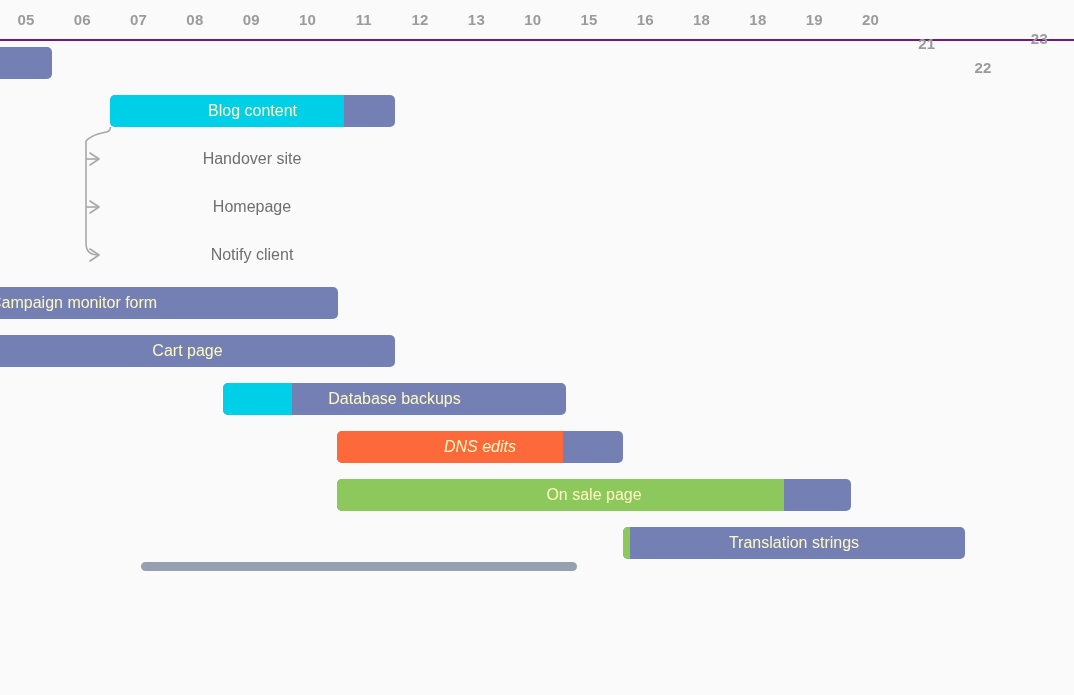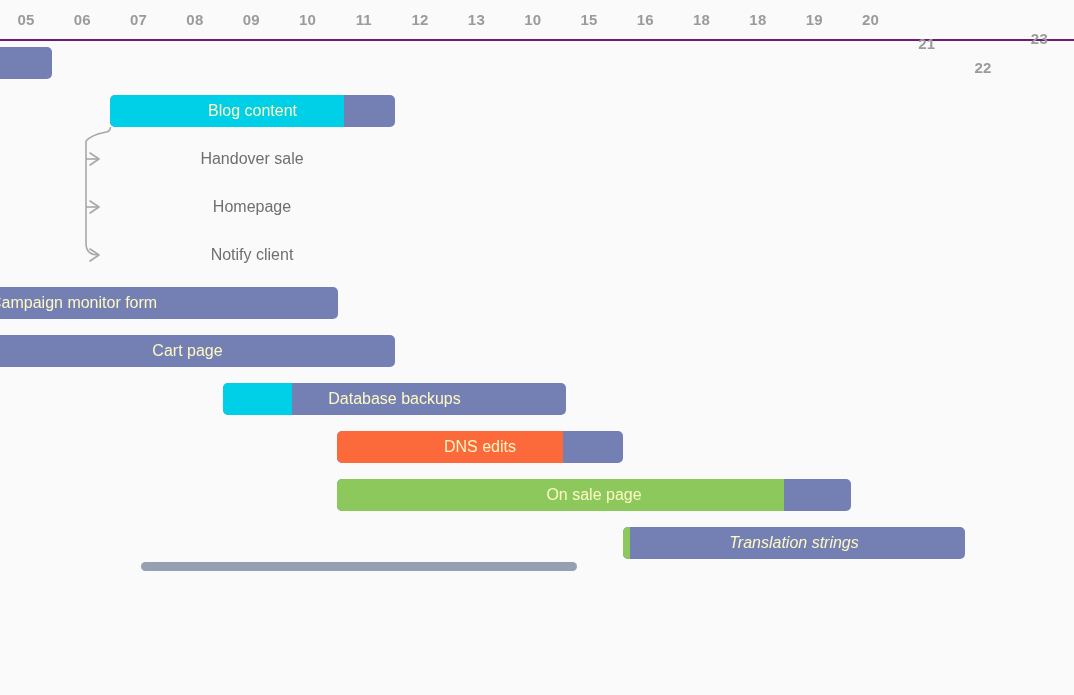--- a/index.html
+++ b/index.html
@@ -169,21 +169,21 @@
           <span class="bar-label"></span>
         </div>
       </div>
       <div class="row" style="top: 48px;">
         <div class="bar" style="left: 110px; width: 285px; background: rgb(116, 128, 180);">
           <div class="progress" style="width: 82%; background: rgb(0, 207, 232);"></div>
           <span class="bar-label">Blog content</span>
         </div>
       </div>
       <div class="row" style="top: 96px;">
-        <div class="text-task" style="left: 102px; width: 300px;">Handover sale</div>
+        <div class="text-task" style="left: 102px; width: 300px;">Handover site</div>
       </div>
       <div class="row" style="top: 144px;">
         <div class="text-task" style="left: 102px; width: 300px;">Homepage</div>
       </div>
       <div class="row" style="top: 192px;">
         <div class="text-task" style="left: 102px; width: 300px;">Notify client</div>
       </div>
       <div class="row" style="top: 240px;">
         <div class="bar clip-left" style="left: -20px; width: 358px; background: rgb(116, 128, 180);">
           <span class="bar-label left">Campaign monitor form</span>
@@ -193,33 +193,33 @@
         <div class="bar clip-left" style="left: -20px; width: 415px; background: rgb(116, 128, 180);">
           <span class="bar-label">Cart page</span>
         </div>
       </div>
       <div class="row" style="top: 336px;">
         <div class="bar" style="left: 223px; width: 343px; background: rgb(116, 128, 180);">
           <div class="progress" style="width: 20%; background: rgb(0, 207, 232);"></div>
           <span class="bar-label">Database backups</span>
         </div>
       </div>
-      <div class="row" style="top: 384px;">
+      <div class="row" style="top: 384px; font-style: italic;">
         <div class="bar" style="left: 337px; width: 286px; background: rgb(116, 128, 180);">
           <div class="progress" style="width: 79%; background: rgb(252, 106, 60);"></div>
           <span class="bar-label">DNS edits</span>
         </div>
       </div>
       <div class="row" style="top: 432px;">
         <div class="bar" style="left: 337px; width: 514px; background: rgb(116, 128, 180);">
           <div class="progress" style="width: 87%; background: rgb(140, 200, 92);"></div>
           <span class="bar-label">On sale page</span>
         </div>
       </div>
-      <div class="row" style="top: 480px; font-style: italic;">
+      <div class="row" style="top: 480px;">
         <div class="bar" style="left: 623px; width: 342px; background: rgb(116, 128, 180);">
           <div class="progress" style="width: 2%; background: rgb(140, 200, 92);"></div>
           <span class="bar-label">Translation strings</span>
         </div>
       </div>
     </div>
 </div>
 
 <div id="h-scrollbar-track">
   <div id="h-scrollbar-thumb" style="left: 141px; width: 436px; background: rgb(149, 160, 176);"></div>

